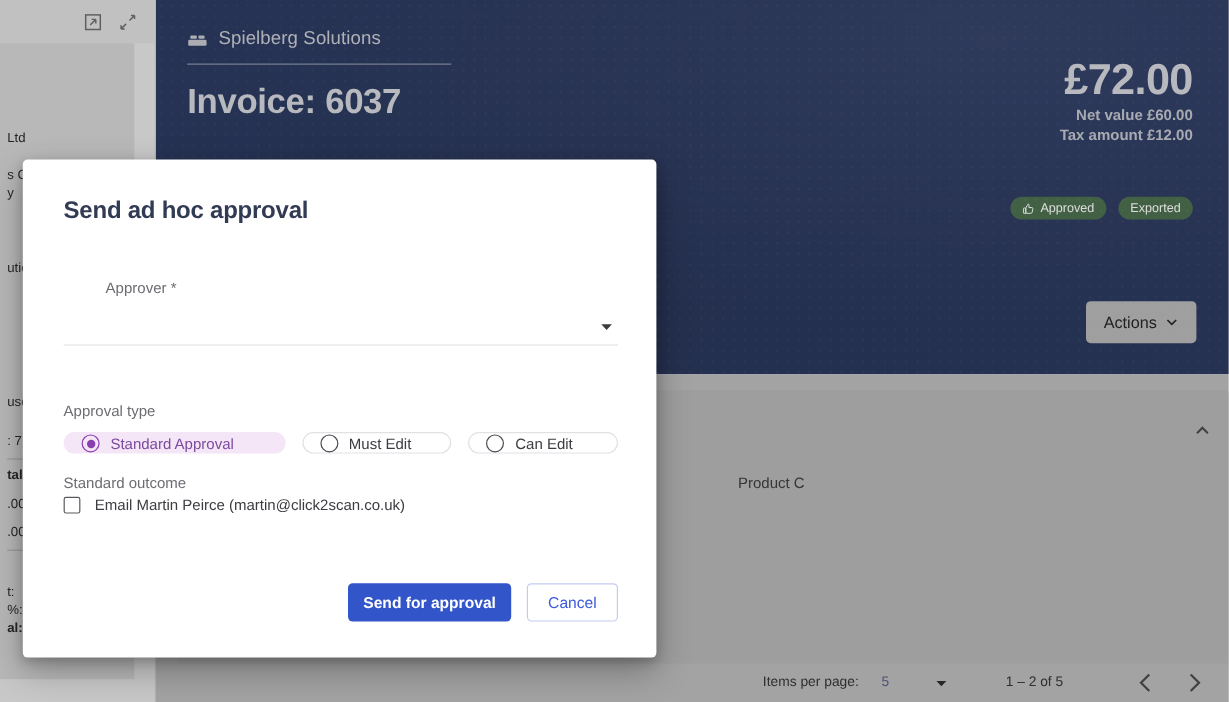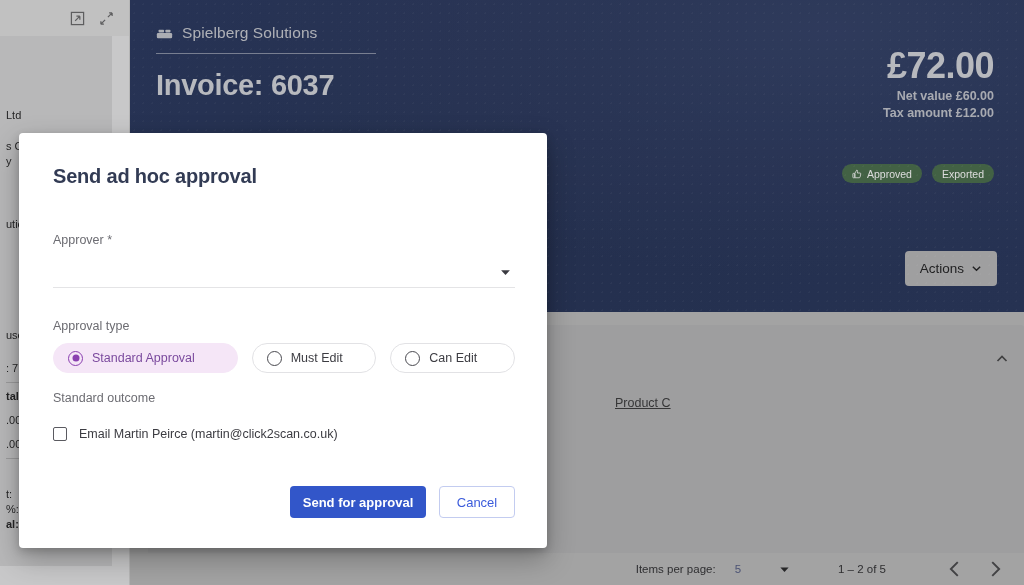--- a/index.html
+++ b/index.html
@@ -219,21 +219,21 @@
     font-size: 12.5px;
     color: #3a3a3d;
     white-space: nowrap;
     overflow: hidden;
     text-overflow: ellipsis;
   }
   .lines-row.header .cell { color: #3f3f42; }
   .col-desc   { width: 84px; }
   .col-nom    { width: 221px; }
   .col-cost   { width: 150px; }
-  .col-prod   { width: 150px; text-decoration: underline; }
+  .col-prod   { width: 150px; }
 
   .paginator {
     position: absolute;
     left: 130px; bottom: 0;
     width: 894px; height: 32px;
     display: flex;
     align-items: center;
     justify-content: flex-end;
     gap: 12px;
     padding-right: 18px;
@@ -272,20 +272,21 @@
     font-weight: bold;
     color: #323b54;
     letter-spacing: -0.2px;
     margin-top: 8px;
   }
 
   .field-group { margin-top: 45px; }
   .field-label {
     font-size: 12.5px;
     color: #6c6c72;
+    margin-left: 35px;
   }
   .select-row {
     position: relative;
     margin-top: 17px;
     height: 24px;
     border-bottom: 1px solid #e4e4e6;
   }
   .select-value {
     font-size: 13px;
     color: #26262a;
@@ -293,35 +294,35 @@
   }
   .select-arrow {
     position: absolute;
     right: 4px; top: 3px;
     width: 11px; height: 11px;
     color: #3a3a40;
   }
   .select-arrow svg { width: 11px; height: 11px; display: block; }
 
   .section-label {
-    margin-top: 31px;
+    margin-top: 48px;
     font-size: 12.5px;
     color: #6c6c72;
   }
 
   .radio-row {
     display: flex;
     gap: 14px;
     margin-top: 10px;
   }
   .radio-chip {
     display: flex;
-    align-items: center;
+    align-items: flex-end;
     gap: 9px;
-    height: 30px;
+    height: 18px;
     padding: 0 14px;
     border-radius: 15px;
     border: 1px solid #e2e2e5;
     background: #ffffff;
     font-size: 12.5px;
     color: #3c3c42;
     white-space: nowrap;
   }
   .radio-chip.selected {
     background: #f5e6f7;
@@ -349,21 +350,21 @@
   }
   .chip-w1 { width: 200px; }
   .chip-w2 { width: 134px; }
   .chip-w3 { width: 134px; }
 
   .outcome-label {
     margin-top: 18px;
     font-size: 12.5px;
     color: #6c6c72;
   }
-  .check-list { margin-top: 18px; }
+  .check-list { margin-top: 0; }
   .check-item {
     display: flex;
     align-items: center;
     gap: 12px;
     height: 22px;
   }
   .checkbox {
     width: 14px; height: 14px;
     border: 1.6px solid #5a5a60;
     border-radius: 2px;

